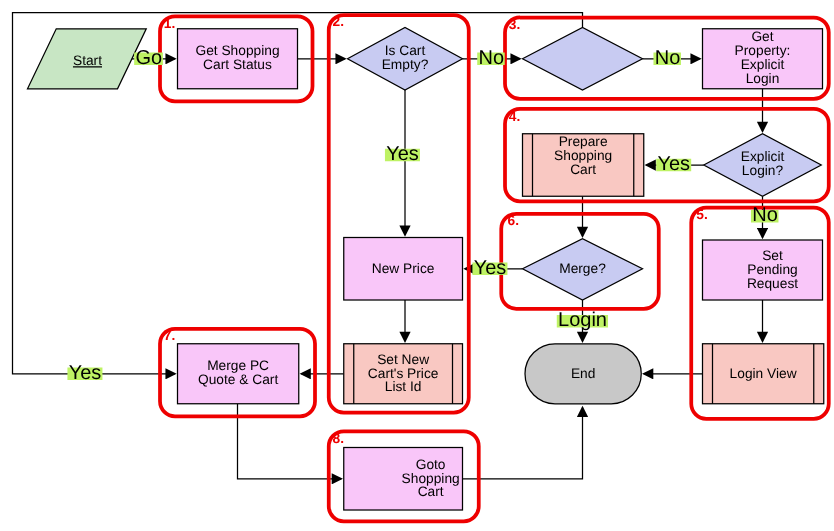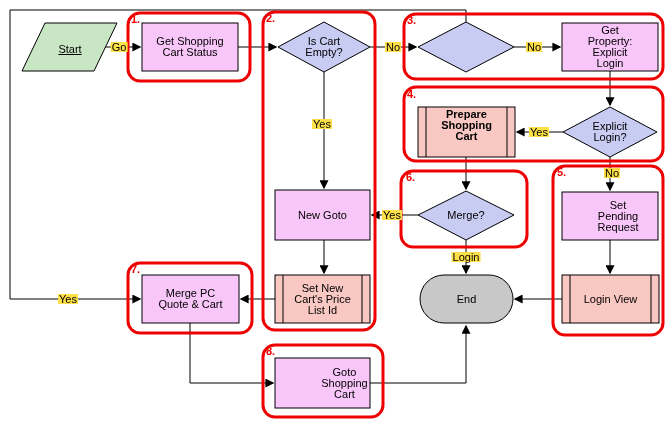--- a/index.html
+++ b/index.html
@@ -7,22 +7,22 @@
     position:relative;width:667px;height:425px;background:#ffffff;
     font-family:"Liberation Sans",sans-serif;overflow:hidden;
   }
   .canvas > svg{position:absolute;left:0;top:0;}
   .lbl{
     position:absolute;display:flex;align-items:center;justify-content:center;
     text-align:center;font-size:11px;line-height:11px;color:#000;
     white-space:pre-line;pointer-events:none;
   }
   .elbl{
-    position:absolute;transform:translate(-50%,-50%);background:#fde047;
-    font-size:11px;line-height:10px;color:#000;padding:0 1px;white-space:nowrap;
+    position:absolute;transform:translate(-50%,-50%);background:#bef264;
+    font-size:16px;line-height:10px;color:#000;padding:0 1px;white-space:nowrap;
   }
   .step{
     position:absolute;color:#ee0000;font-weight:bold;
     font-size:11px;line-height:11px;
   }
 </style>
 </head>
 <body>
 
 <div class="canvas">
@@ -93,26 +93,26 @@
 
   <div class="lbl" style="left:22px;top:23px;width:96px;height:52px;text-decoration:underline;">Start</div>
   <div class="lbl" style="left:142px;top:23px;width:96px;height:48px;border-radius:15px;">Get Shopping
 Cart Status</div>
   <div class="lbl" style="left:278px;top:24px;width:92px;height:46px;">Is Cart
 Empty?</div>
   <div class="lbl" style="left:562px;top:23px;width:96px;height:48px;">Get
 Property:
 Explicit
 Login</div>
-  <div class="lbl" style="left:426px;top:107px;width:81px;height:36px;font-weight:bold;">Prepare
+  <div class="lbl" style="left:426px;top:107px;width:81px;height:36px;">Prepare
 Shopping
 Cart</div>
   <div class="lbl" style="left:563px;top:109px;width:94px;height:46px;">Explicit
 Login?</div>
-  <div class="lbl" style="left:275px;top:190px;width:95px;height:50px;">New Goto</div>
+  <div class="lbl" style="left:275px;top:190px;width:95px;height:50px;">New Price</div>
   <div class="lbl" style="left:283px;top:275px;width:79px;height:48px;">Set New
 Cart's Price
 List Id</div>
   <div class="lbl" style="left:418px;top:192px;width:96px;height:46px;">Merge?</div>
   <div class="lbl" style="left:562px;top:192px;width:112px;height:48px;">Set
 Pending
 Request</div>
   <div class="lbl" style="left:570px;top:275px;width:81px;height:48px;">Login View</div>
   <div class="lbl" style="left:420px;top:275px;width:93px;height:48px;">End</div>
   <div class="lbl" style="left:142px;top:275px;width:97px;height:48px;">Merge PC

